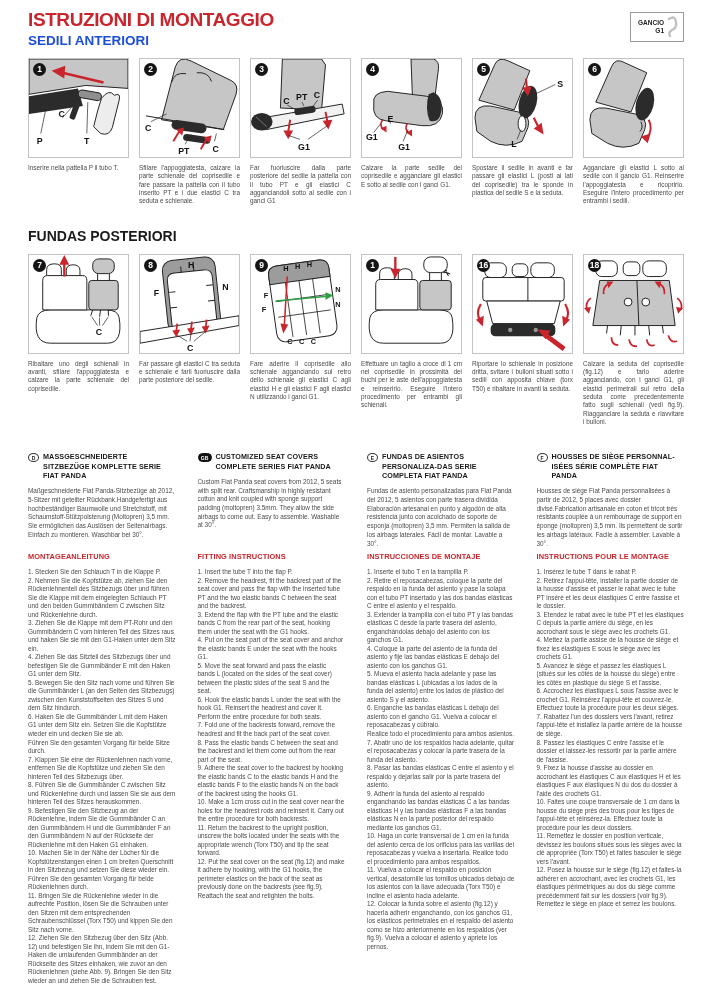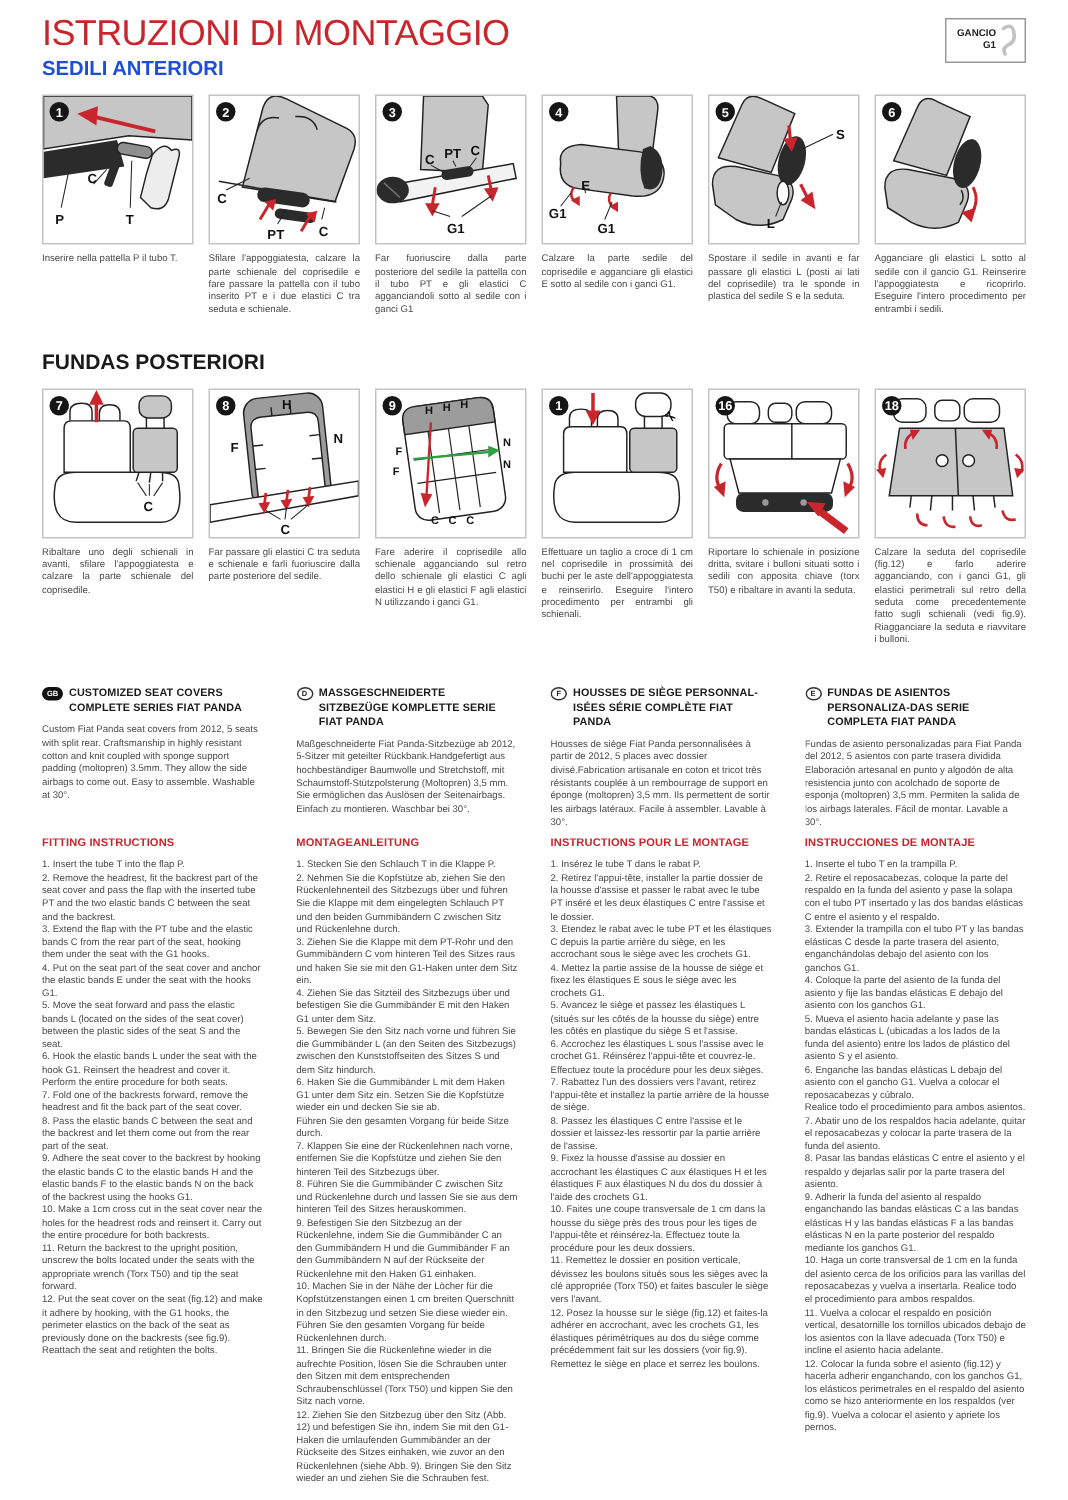--- a/index.html
+++ b/index.html
@@ -4,21 +4,21 @@
 <style>
   * { margin:0; padding:0; box-sizing:border-box; }
   html,body { background:#e8e8e8; }
   .page {
     width:712px; height:1000px; margin:0 auto; background:#fff;
     font-family:"Liberation Sans", sans-serif; color:#1a1a1a;
     padding:10px 28px 0 28px; position:relative; overflow:hidden;
   }
   
   .hdr { display:flex; justify-content:space-between; align-items:flex-start; }
-  .hdr-title { font-size:24px; font-weight:normal; color:#c9252c; letter-spacing:-0.4px; line-height:1.05; }
+  .hdr-title { font-size:19px; font-weight:bold; color:#c9252c; letter-spacing:-0.4px; line-height:1.05; }
   .hdr-sub { font-size:13.5px; font-weight:bold; color:#1d4ed8; margin-top:3px; }
   .hookbox { border:1px solid #9a9a9a; padding:3px 5px 3px 7px; display:flex; align-items:center; gap:3px; margin-top:2px; }
   .hookbox-txt { text-align:right; font-size:6.5px; font-weight:bold; line-height:1.25; color:#222; }
   
   .figs { display:grid; grid-template-columns:repeat(6,1fr); gap:10px; margin-top:10px; }
   .fig-box { border:1px solid #c3c3c3; height:100px; position:relative; background:#fff; }
   .fig-box svg { position:absolute; inset:0; width:100%; height:100%; }
   .fig-num { position:absolute; top:4px; left:4px; width:13px; height:13px; border-radius:50%;
     background:#151515; color:#fff; font-size:8.5px; font-weight:bold;
     display:flex; align-items:center; justify-content:center; z-index:2; }
@@ -368,20 +368,46 @@
       </div>
       <div class="fig-cap">Calzare la seduta del coprisedile (fig.12) e farlo aderire agganciando, con i ganci G1, gli elastici perimetrali sul retro della seduta come precedentemente fatto sugli schienali (vedi fig.9). Riagganciare la seduta e riavvitare i bulloni.</div>
     </div>
   </div>
 
   <div class="langs">
 
     <div>
       <div class="lang-top">
         <div class="lang-head">
+          <span class="badge">D</span>
+          <span class="lang-title">MASSGESCHNEIDERTE SITZBEZÜGE KOMPLETTE SERIE FIAT PANDA</span>
+        </div>
+        <p class="lang-intro">Maßgeschneiderte Fiat Panda-Sitzbezüge ab 2012, 5-Sitzer mit geteilter Rückbank.Handgefertigt aus hochbeständiger Baumwolle und Stretchstoff, mit Schaumstoff-Stützpolsterung (Moltopren) 3,5 mm. Sie ermöglichen das Auslösen der Seitenairbags. Einfach zu montieren. Waschbar bei 30°.</p>
+      </div>
+      <div class="red-head">MONTAGEANLEITUNG</div>
+      <div class="lang-steps">
+          <p>1. Stecken Sie den Schlauch T in die Klappe P.</p>
+          <p>2. Nehmen Sie die Kopfstütze ab, ziehen Sie den Rückenlehnenteil des Sitzbezugs über und führen Sie die Klappe mit dem eingelegten Schlauch PT und den beiden Gummibändern C zwischen Sitz und Rückenlehne durch.</p>
+          <p>3. Ziehen Sie die Klappe mit dem PT-Rohr und den Gummibändern C vom hinteren Teil des Sitzes raus und haken Sie sie mit den G1-Haken unter dem Sitz ein.</p>
+          <p>4. Ziehen Sie das Sitzteil des Sitzbezugs über und befestigen Sie die Gummibänder E mit den Haken G1 unter dem Sitz.</p>
+          <p>5. Bewegen Sie den Sitz nach vorne und führen Sie die Gummibänder L (an den Seiten des Sitzbezugs) zwischen den Kunststoffseiten des Sitzes S und dem Sitz hindurch.</p>
+          <p>6. Haken Sie die Gummibänder L mit dem Haken G1 unter dem Sitz ein. Setzen Sie die Kopfstütze wieder ein und decken Sie sie ab.</p>
+          <p>Führen Sie den gesamten Vorgang für beide Sitze durch.</p>
+          <p>7. Klappen Sie eine der Rückenlehnen nach vorne, entfernen Sie die Kopfstütze und ziehen Sie den hinteren Teil des Sitzbezugs über.</p>
+          <p>8. Führen Sie die Gummibänder C zwischen Sitz und Rückenlehne durch und lassen Sie sie aus dem hinteren Teil des Sitzes herauskommen.</p>
+          <p>9. Befestigen Sie den Sitzbezug an der Rückenlehne, indem Sie die Gummibänder C an den Gummibändern H und die Gummibänder F an den Gummibändern N auf der Rückseite der Rückenlehne mit den Haken G1 einhaken.</p>
+          <p>10. Machen Sie in der Nähe der Löcher für die Kopfstützenstangen einen 1 cm breiten Querschnitt in den Sitzbezug und setzen Sie diese wieder ein. Führen Sie den gesamten Vorgang für beide Rückenlehnen durch.</p>
+          <p>11. Bringen Sie die Rückenlehne wieder in die aufrechte Position, lösen Sie die Schrauben unter den Sitzen mit dem entsprechenden Schraubenschlüssel (Torx T50) und kippen Sie den Sitz nach vorne.</p>
+          <p>12. Ziehen Sie den Sitzbezug über den Sitz (Abb. 12) und befestigen Sie ihn, indem Sie mit den G1-Haken die umlaufenden Gummibänder an der Rückseite des Sitzes einhaken, wie zuvor an den Rückenlehnen (siehe Abb. 9). Bringen Sie den Sitz wieder an und ziehen Sie die Schrauben fest.</p>
+        </div>
+    </div>
+
+    <div>
+      <div class="lang-top">
+        <div class="lang-head">
           <span class="badge filled">GB</span>
           <span class="lang-title">CUSTOMIZED SEAT COVERS COMPLETE SERIES FIAT PANDA</span>
         </div>
         <p class="lang-intro">Custom Fiat Panda seat covers from 2012, 5 seats with split rear. Craftsmanship in highly resistant cotton and knit coupled with sponge support padding (moltopren) 3.5mm. They allow the side airbags to come out. Easy to assemble. Washable at 30°.</p>
       </div>
       <div class="red-head">FITTING INSTRUCTIONS</div>
       <div class="lang-steps">
           <p>1. Insert the tube T into the flap P.</p>
           <p>2. Remove the headrest, fit the backrest part of the seat cover and pass the flap with the inserted tube PT and the two elastic bands C between the seat and the backrest.</p>
           <p>3. Extend the flap with the PT tube and the elastic bands C from the rear part of the seat, hooking them under the seat with the G1 hooks.</p>
@@ -394,40 +420,40 @@
           <p>9. Adhere the seat cover to the backrest by hooking the elastic bands C to the elastic bands H and the elastic bands F to the elastic bands N on the back of the backrest using the hooks G1.</p>
           <p>10. Make a 1cm cross cut in the seat cover near the holes for the headrest rods and reinsert it. Carry out the entire procedure for both backrests.</p>
           <p>11. Return the backrest to the upright position, unscrew the bolts located under the seats with the appropriate wrench (Torx T50) and tip the seat forward.</p>
           <p>12. Put the seat cover on the seat (fig.12) and make it adhere by hooking, with the G1 hooks, the perimeter elastics on the back of the seat as previously done on the backrests (see fig.9). Reattach the seat and retighten the bolts.</p>
         </div>
     </div>
 
     <div>
       <div class="lang-top">
         <div class="lang-head">
-          <span class="badge">D</span>
-          <span class="lang-title">MASSGESCHNEIDERTE SITZBEZÜGE KOMPLETTE SERIE FIAT PANDA</span>
-        </div>
-        <p class="lang-intro">Maßgeschneiderte Fiat Panda-Sitzbezüge ab 2012, 5-Sitzer mit geteilter Rückbank.Handgefertigt aus hochbeständiger Baumwolle und Stretchstoff, mit Schaumstoff-Stützpolsterung (Moltopren) 3,5 mm. Sie ermöglichen das Auslösen der Seitenairbags. Einfach zu montieren. Waschbar bei 30°.</p>
-      </div>
-      <div class="red-head">MONTAGEANLEITUNG</div>
+          <span class="badge">E</span>
+          <span class="lang-title">FUNDAS DE ASIENTOS PERSONALIZA-DAS SERIE COMPLETA FIAT PANDA</span>
+        </div>
+        <p class="lang-intro">Fundas de asiento personalizadas para Fiat Panda del 2012, 5 asientos con parte trasera dividida Elaboración artesanal en punto y algodón de alta resistencia junto con acolchado de soporte de esponja (moltopren) 3,5 mm. Permiten la salida de los airbags laterales. Fácil de montar. Lavable a 30°.</p>
+      </div>
+      <div class="red-head">INSTRUCCIONES DE MONTAJE</div>
       <div class="lang-steps">
-          <p>1. Stecken Sie den Schlauch T in die Klappe P.</p>
-          <p>2. Nehmen Sie die Kopfstütze ab, ziehen Sie den Rückenlehnenteil des Sitzbezugs über und führen Sie die Klappe mit dem eingelegten Schlauch PT und den beiden Gummibändern C zwischen Sitz und Rückenlehne durch.</p>
-          <p>3. Ziehen Sie die Klappe mit dem PT-Rohr und den Gummibändern C vom hinteren Teil des Sitzes raus und haken Sie sie mit den G1-Haken unter dem Sitz ein.</p>
-          <p>4. Ziehen Sie das Sitzteil des Sitzbezugs über und befestigen Sie die Gummibänder E mit den Haken G1 unter dem Sitz.</p>
-          <p>5. Bewegen Sie den Sitz nach vorne und führen Sie die Gummibänder L (an den Seiten des Sitzbezugs) zwischen den Kunststoffseiten des Sitzes S und dem Sitz hindurch.</p>
-          <p>6. Haken Sie die Gummibänder L mit dem Haken G1 unter dem Sitz ein. Setzen Sie die Kopfstütze wieder ein und decken Sie sie ab.</p>
-          <p>Führen Sie den gesamten Vorgang für beide Sitze durch.</p>
-          <p>7. Klappen Sie eine der Rückenlehnen nach vorne, entfernen Sie die Kopfstütze und ziehen Sie den hinteren Teil des Sitzbezugs über.</p>
-          <p>8. Führen Sie die Gummibänder C zwischen Sitz und Rückenlehne durch und lassen Sie sie aus dem hinteren Teil des Sitzes herauskommen.</p>
-          <p>9. Befestigen Sie den Sitzbezug an der Rückenlehne, indem Sie die Gummibänder C an den Gummibändern H und die Gummibänder F an den Gummibändern N auf der Rückseite der Rückenlehne mit den Haken G1 einhaken.</p>
-          <p>10. Machen Sie in der Nähe der Löcher für die Kopfstützenstangen einen 1 cm breiten Querschnitt in den Sitzbezug und setzen Sie diese wieder ein. Führen Sie den gesamten Vorgang für beide Rückenlehnen durch.</p>
-          <p>11. Bringen Sie die Rückenlehne wieder in die aufrechte Position, lösen Sie die Schrauben unter den Sitzen mit dem entsprechenden Schraubenschlüssel (Torx T50) und kippen Sie den Sitz nach vorne.</p>
-          <p>12. Ziehen Sie den Sitzbezug über den Sitz (Abb. 12) und befestigen Sie ihn, indem Sie mit den G1-Haken die umlaufenden Gummibänder an der Rückseite des Sitzes einhaken, wie zuvor an den Rückenlehnen (siehe Abb. 9). Bringen Sie den Sitz wieder an und ziehen Sie die Schrauben fest.</p>
+          <p>1. Inserte el tubo T en la trampilla P.</p>
+          <p>2. Retire el reposacabezas, coloque la parte del respaldo en la funda del asiento y pase la solapa con el tubo PT insertado y las dos bandas elásticas C entre el asiento y el respaldo.</p>
+          <p>3. Extender la trampilla con el tubo PT y las bandas elásticas C desde la parte trasera del asiento, enganchándolas debajo del asiento con los ganchos G1.</p>
+          <p>4. Coloque la parte del asiento de la funda del asiento y fije las bandas elásticas E debajo del asiento con los ganchos G1.</p>
+          <p>5. Mueva el asiento hacia adelante y pase las bandas elásticas L (ubicadas a los lados de la funda del asiento) entre los lados de plástico del asiento S y el asiento.</p>
+          <p>6. Enganche las bandas elásticas L debajo del asiento con el gancho G1. Vuelva a colocar el reposacabezas y cúbralo.</p>
+          <p>Realice todo el procedimiento para ambos asientos.</p>
+          <p>7. Abatir uno de los respaldos hacia adelante, quitar el reposacabezas y colocar la parte trasera de la funda del asiento.</p>
+          <p>8. Pasar las bandas elásticas C entre el asiento y el respaldo y dejarlas salir por la parte trasera del asiento.</p>
+          <p>9. Adherir la funda del asiento al respaldo enganchando las bandas elásticas C a las bandas elásticas H y las bandas elásticas F a las bandas elásticas N en la parte posterior del respaldo mediante los ganchos G1.</p>
+          <p>10. Haga un corte transversal de 1 cm en la funda del asiento cerca de los orificios para las varillas del reposacabezas y vuelva a insertarla. Realice todo el procedimiento para ambos respaldos.</p>
+          <p>11. Vuelva a colocar el respaldo en posición vertical, desatornille los tornillos ubicados debajo de los asientos con la llave adecuada (Torx T50) e incline el asiento hacia adelante.</p>
+          <p>12. Colocar la funda sobre el asiento (fig.12) y hacerla adherir enganchando, con los ganchos G1, los elásticos perimetrales en el respaldo del asiento como se hizo anteriormente en los respaldos (ver fig.9). Vuelva a colocar el asiento y apriete los pernos.</p>
         </div>
     </div>
 
     <div>
       <div class="lang-top">
         <div class="lang-head">
           <span class="badge">F</span>
           <span class="lang-title">HOUSSES DE SIÈGE PERSONNAL-ISÉES SÉRIE COMPLÈTE FIAT PANDA</span>
         </div>
         <p class="lang-intro">Housses de siège Fiat Panda personnalisées à partir de 2012, 5 places avec dossier divisé.Fabrication artisanale en coton et tricot très résistants couplée à un rembourrage de support en éponge (moltopren) 3,5 mm. Ils permettent de sortir les airbags latéraux. Facile à assembler. Lavable à 30°.</p>
@@ -442,41 +468,15 @@
           <p>6. Accrochez les élastiques L sous l'assise avec le crochet G1. Réinsérez l'appui-tête et couvrez-le.</p>
           <p>Effectuez toute la procédure pour les deux sièges.</p>
           <p>7. Rabattez l'un des dossiers vers l'avant, retirez l'appui-tête et installez la partie arrière de la housse de siège.</p>
           <p>8. Passez les élastiques C entre l'assise et le dossier et laissez-les ressortir par la partie arrière de l'assise.</p>
           <p>9. Fixez la housse d'assise au dossier en accrochant les élastiques C aux élastiques H et les élastiques F aux élastiques N du dos du dossier à l'aide des crochets G1.</p>
           <p>10. Faites une coupe transversale de 1 cm dans la housse du siège près des trous pour les tiges de l'appui-tête et réinsérez-la. Effectuez toute la procédure pour les deux dossiers.</p>
           <p>11. Remettez le dossier en position verticale, dévissez les boulons situés sous les sièges avec la clé appropriée (Torx T50) et faites basculer le siège vers l'avant.</p>
           <p>12. Posez la housse sur le siège (fig.12) et faites-la adhérer en accrochant, avec les crochets G1, les élastiques périmétriques au dos du siège comme précédemment fait sur les dossiers (voir fig.9). Remettez le siège en place et serrez les boulons.</p>
         </div>
     </div>
-
-    <div>
-      <div class="lang-top">
-        <div class="lang-head">
-          <span class="badge">E</span>
-          <span class="lang-title">FUNDAS DE ASIENTOS PERSONALIZA-DAS SERIE COMPLETA FIAT PANDA</span>
-        </div>
-        <p class="lang-intro">Fundas de asiento personalizadas para Fiat Panda del 2012, 5 asientos con parte trasera dividida Elaboración artesanal en punto y algodón de alta resistencia junto con acolchado de soporte de esponja (moltopren) 3,5 mm. Permiten la salida de los airbags laterales. Fácil de montar. Lavable a 30°.</p>
-      </div>
-      <div class="red-head">INSTRUCCIONES DE MONTAJE</div>
-      <div class="lang-steps">
-          <p>1. Inserte el tubo T en la trampilla P.</p>
-          <p>2. Retire el reposacabezas, coloque la parte del respaldo en la funda del asiento y pase la solapa con el tubo PT insertado y las dos bandas elásticas C entre el asiento y el respaldo.</p>
-          <p>3. Extender la trampilla con el tubo PT y las bandas elásticas C desde la parte trasera del asiento, enganchándolas debajo del asiento con los ganchos G1.</p>
-          <p>4. Coloque la parte del asiento de la funda del asiento y fije las bandas elásticas E debajo del asiento con los ganchos G1.</p>
-          <p>5. Mueva el asiento hacia adelante y pase las bandas elásticas L (ubicadas a los lados de la funda del asiento) entre los lados de plástico del asiento S y el asiento.</p>
-          <p>6. Enganche las bandas elásticas L debajo del asiento con el gancho G1. Vuelva a colocar el reposacabezas y cúbralo.</p>
-          <p>Realice todo el procedimiento para ambos asientos.</p>
-          <p>7. Abatir uno de los respaldos hacia adelante, quitar el reposacabezas y colocar la parte trasera de la funda del asiento.</p>
-          <p>8. Pasar las bandas elásticas C entre el asiento y el respaldo y dejarlas salir por la parte trasera del asiento.</p>
-          <p>9. Adherir la funda del asiento al respaldo enganchando las bandas elásticas C a las bandas elásticas H y las bandas elásticas F a las bandas elásticas N en la parte posterior del respaldo mediante los ganchos G1.</p>
-          <p>10. Haga un corte transversal de 1 cm en la funda del asiento cerca de los orificios para las varillas del reposacabezas y vuelva a insertarla. Realice todo el procedimiento para ambos respaldos.</p>
-          <p>11. Vuelva a colocar el respaldo en posición vertical, desatornille los tornillos ubicados debajo de los asientos con la llave adecuada (Torx T50) e incline el asiento hacia adelante.</p>
-          <p>12. Colocar la funda sobre el asiento (fig.12) y hacerla adherir enganchando, con los ganchos G1, los elásticos perimetrales en el respaldo del asiento como se hizo anteriormente en los respaldos (ver fig.9). Vuelva a colocar el asiento y apriete los pernos.</p>
-        </div>
-    </div>
   </div>
 
 </div>
 
 </body></html>

